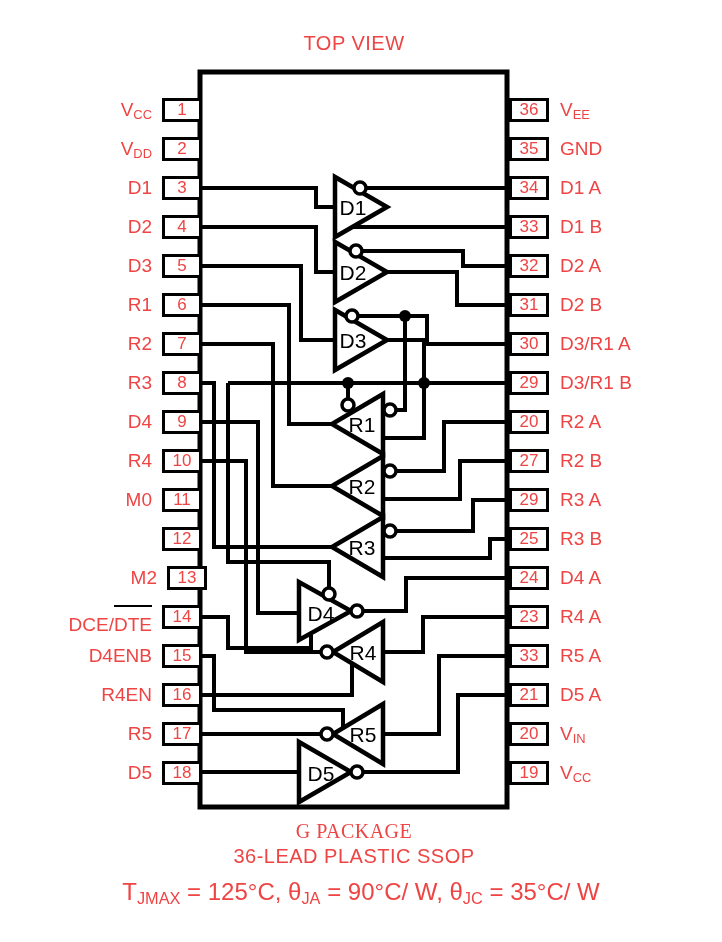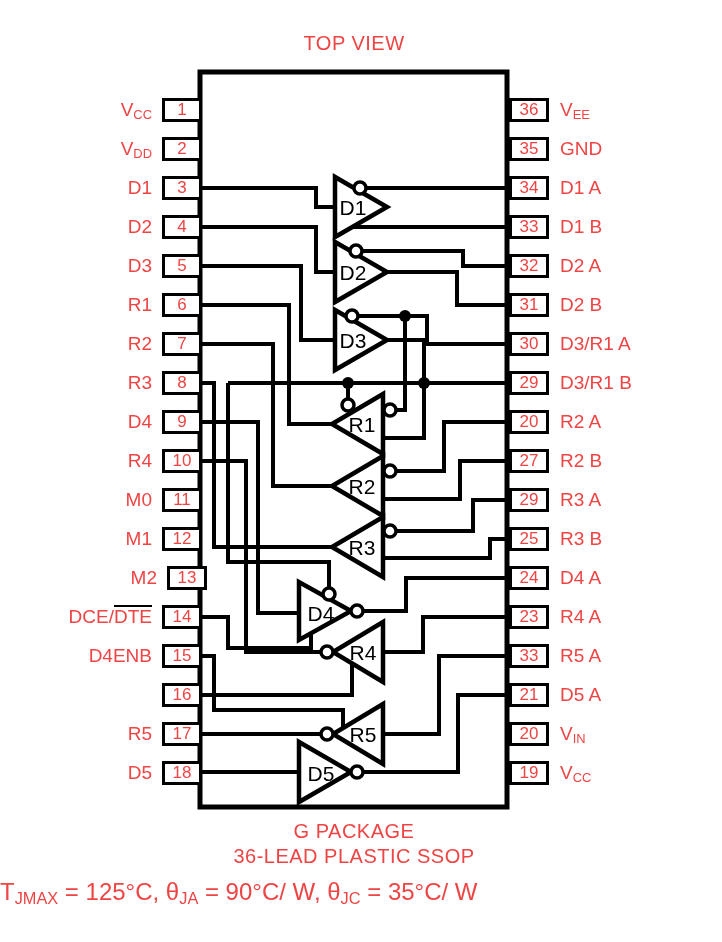--- a/index.html
+++ b/index.html
@@ -2,26 +2,26 @@
 <html><head>
 <meta charset="utf-8">
 <style>
   html,body{margin:0;padding:0;background:#fff;}
   #stage{position:relative;width:680px;height:942px;background:#fff;overflow:hidden;
          font-family:"Liberation Sans", sans-serif;color:#ef4444;}
   #schematic{position:absolute;left:0;top:0;}
   .hdr{position:absolute;left:194px;width:320px;text-align:center;font-size:20px;
        letter-spacing:0.5px;white-space:nowrap;}
   #title{top:32px;}
-  #pkg1{top:820px;}
+  #pkg1{top:820px;font-family:Liberation Serif, serif;}
   #pkg2{top:845px;}
-  #thermal{position:absolute;left:0;top:878px;width:722px;text-align:left;
+  #thermal{position:absolute;left:0;top:878px;width:722px;text-align:center;
            font-size:24px;white-space:nowrap;}
   .sub{font-size:0.68em;position:relative;top:0.25em;letter-spacing:0;}
-  .over{border-top:2px solid #000;padding-top:0px;display:inline-block;line-height:1.0;}
+  .over{border-top:2px solid #000;padding-top:8px;display:inline-block;line-height:1.0;}
   .pin-row{position:absolute;height:24px;line-height:24px;font-size:19px;white-space:nowrap;}
   .pin-label-left{position:absolute;left:0;width:152px;text-align:right;}
   .pin-label-right{position:absolute;left:560px;text-align:left;}
   .pin-box{position:absolute;width:34px;height:18px;border:3px solid #000;
            text-align:center;font-size:17px;line-height:18px;background:#fff;}
   .pin-box-left{left:162px;}
   .pin-box-right{left:509px;}
   svg text{font-family:"Liberation Sans", sans-serif;font-size:21px;fill:#000;}
 </style>
 </head>
@@ -157,36 +157,36 @@
       </div>
       <div class="pin-row" style="top: 449px; left: 0px; width: 722px;">
         <span class="pin-label-left"><span>R4</span></span>
         <div class="pin-box pin-box-left">10</div>
       </div>
       <div class="pin-row" style="top: 488px; left: 0px; width: 722px; text-decoration: underline;">
         <span class="pin-label-left"><span>M0</span></span>
         <div class="pin-box pin-box-left">11</div>
       </div>
       <div class="pin-row" style="top: 527px; left: 0px; width: 722px;">
-        <span class="pin-label-left"><span>M1</span></span>
         <div class="pin-box pin-box-left">12</div>
       </div>
       <div class="pin-row" style="top: 566px; left: 5px; width: 722px;">
         <span class="pin-label-left"><span>M2</span></span>
         <div class="pin-box pin-box-left">13</div>
       </div>
       <div class="pin-row" style="top: 605px; left: 0px; width: 722px;">
         <span class="pin-label-left"><span>DCE/</span><span class="over">DTE</span></span>
         <div class="pin-box pin-box-left">14</div>
       </div>
       <div class="pin-row" style="top: 644px; left: 0px; width: 722px;">
         <span class="pin-label-left"><span>D4ENB</span></span>
         <div class="pin-box pin-box-left">15</div>
       </div>
       <div class="pin-row" style="top: 683px; left: 0px; width: 722px;">
+        <span class="pin-label-left"><span>R4EN</span></span>
         <div class="pin-box pin-box-left">16</div>
       </div>
       <div class="pin-row" style="top: 722px; left: 0px; width: 722px;">
         <span class="pin-label-left"><span>R5</span></span>
         <div class="pin-box pin-box-left">17</div>
       </div>
       <div class="pin-row" style="top: 761px; left: 0px; width: 722px;">
         <span class="pin-label-left"><span>D5</span></span>
         <div class="pin-box pin-box-left">18</div>
       </div>

